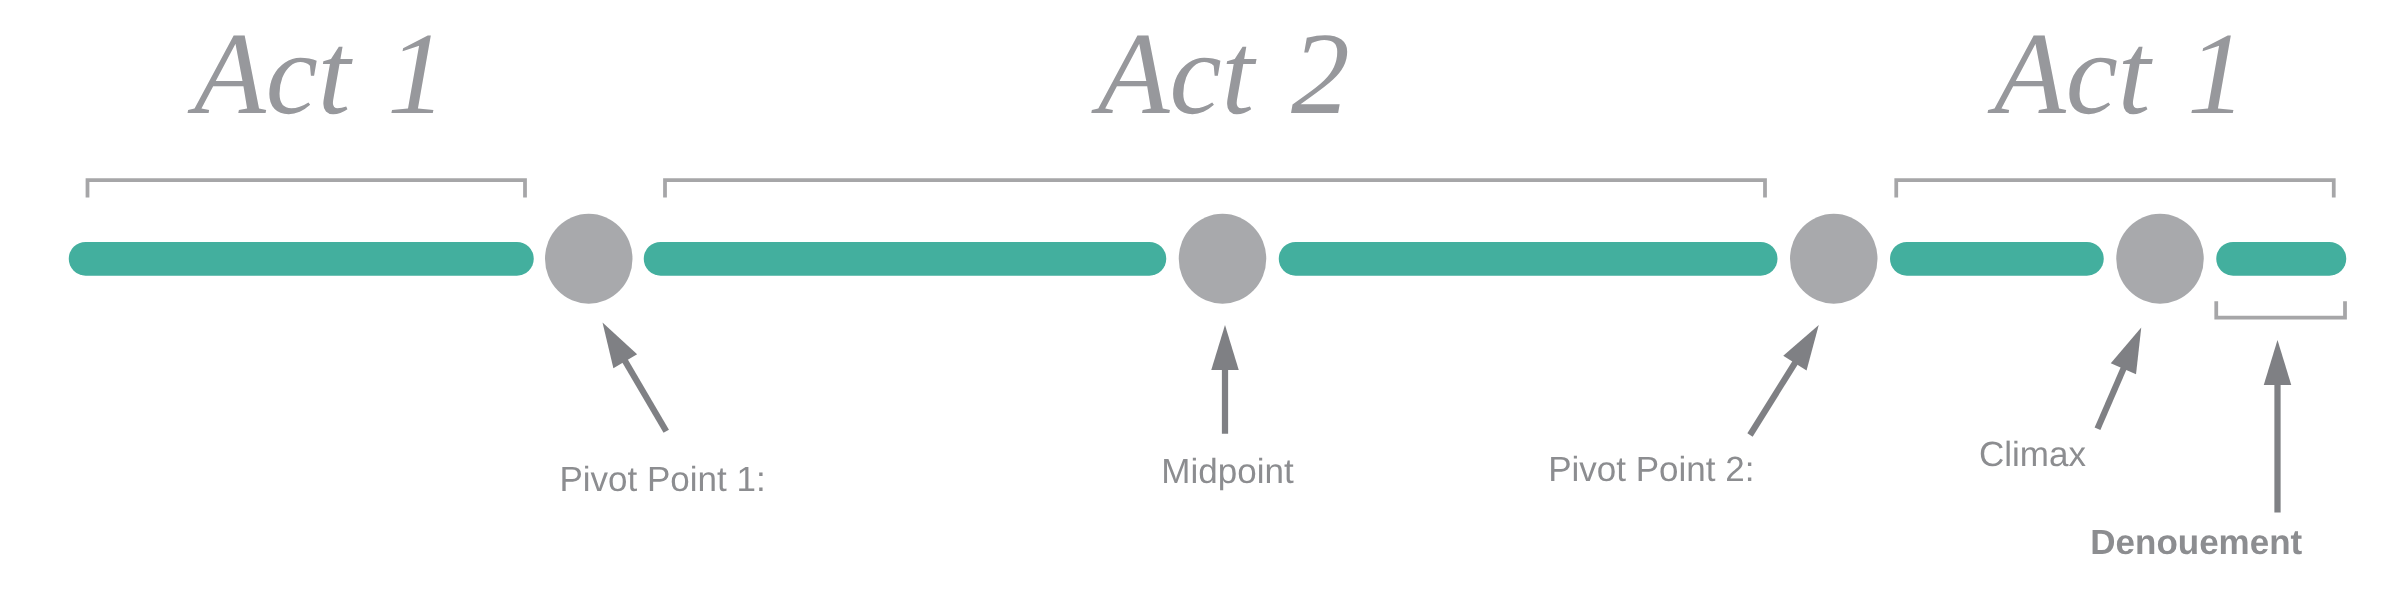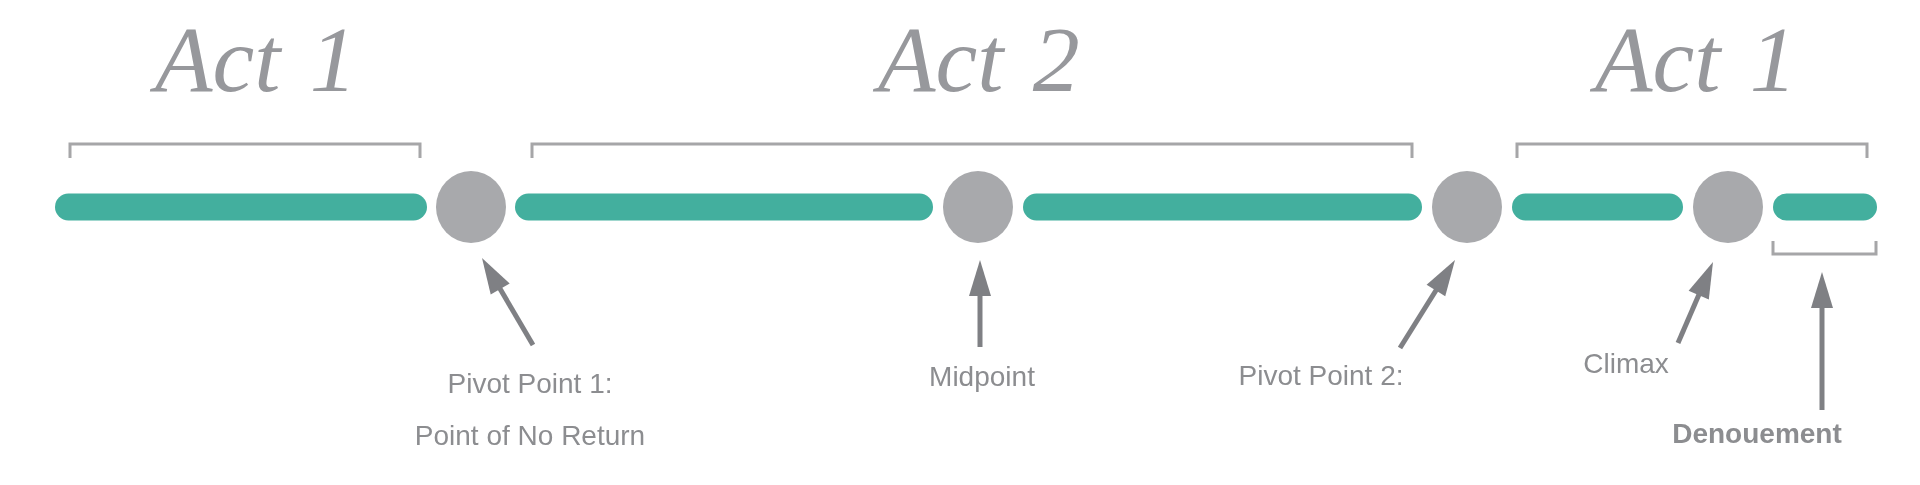--- a/index.html
+++ b/index.html
@@ -107,21 +107,20 @@
         <polygon points="1822,272 1833,308 1811,308"></polygon>
       </g>
   </svg>
 
   <div class="act-title act-1">Act 1</div>
   <div class="act-title act-2">Act 2</div>
   <div class="act-title act-3">Act 1</div>
 
   <div class="point-label pl-pivot1">
     <span class="pl-line">Pivot Point 1:</span>
-    <span class="pl-line">Point of No Return</span>
   </div>
 
   <div class="point-label pl-midpoint">
     <span class="pl-line">Midpoint</span>
   </div>
 
   <div class="point-label pl-pivot2">
     <span class="pl-line">Pivot Point 2:</span>
   </div>
 

